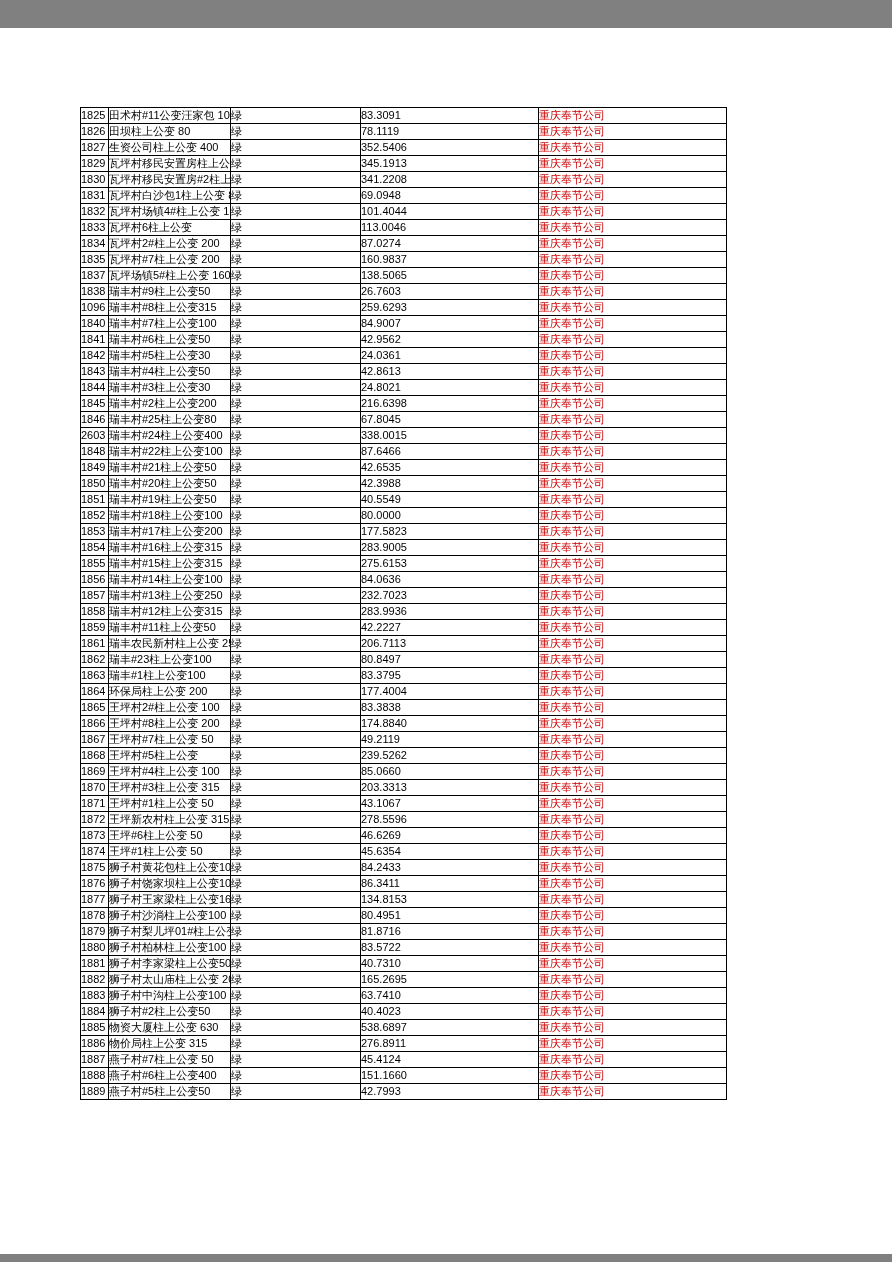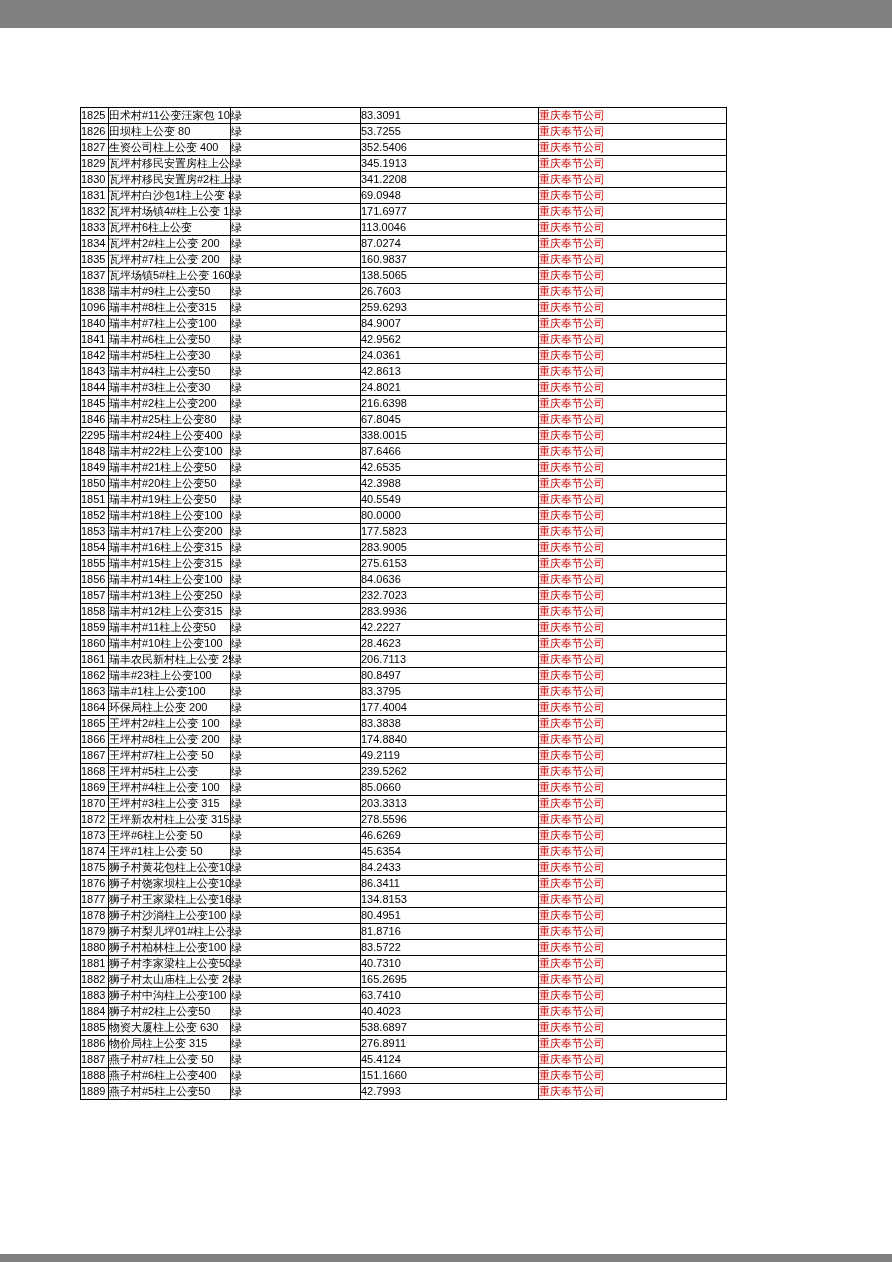--- a/index.html
+++ b/index.html
@@ -55,21 +55,21 @@
           <td class="c-num">1825</td>
           <td class="c-name">田术村#11公变汪家包 100</td>
           <td class="c-status">绿</td>
           <td class="c-value">83.3091</td>
           <td class="c-company" style="color: rgb(204, 0, 0);">重庆奉节公司</td>
         </tr>
         <tr>
           <td class="c-num">1826</td>
           <td class="c-name">田坝柱上公变 80</td>
           <td class="c-status">绿</td>
-          <td class="c-value">53.7255</td>
+          <td class="c-value">78.1119</td>
           <td class="c-company" style="color: rgb(204, 0, 0);">重庆奉节公司</td>
         </tr>
         <tr>
           <td class="c-num">1827</td>
           <td class="c-name">生资公司柱上公变 400</td>
           <td class="c-status">绿</td>
           <td class="c-value">352.5406</td>
           <td class="c-company" style="color: rgb(204, 0, 0);">重庆奉节公司</td>
         </tr>
         <tr>
@@ -90,21 +90,21 @@
           <td class="c-num">1831</td>
           <td class="c-name">瓦坪村白沙包1柱上公变 80</td>
           <td class="c-status">绿</td>
           <td class="c-value">69.0948</td>
           <td class="c-company" style="color: rgb(204, 0, 0);">重庆奉节公司</td>
         </tr>
         <tr>
           <td class="c-num">1832</td>
           <td class="c-name">瓦坪村场镇4#柱上公变 160</td>
           <td class="c-status">绿</td>
-          <td class="c-value">171.6977</td>
+          <td class="c-value">101.4044</td>
           <td class="c-company" style="color: rgb(204, 0, 0);">重庆奉节公司</td>
         </tr>
         <tr>
           <td class="c-num">1833</td>
           <td class="c-name">瓦坪村6柱上公变</td>
           <td class="c-status">绿</td>
           <td class="c-value">113.0046</td>
           <td class="c-company" style="color: rgb(204, 0, 0);">重庆奉节公司</td>
         </tr>
         <tr>
@@ -185,21 +185,21 @@
           <td class="c-company" style="color: rgb(204, 0, 0);">重庆奉节公司</td>
         </tr>
         <tr>
           <td class="c-num">1846</td>
           <td class="c-name">瑞丰村#25柱上公变80</td>
           <td class="c-status">绿</td>
           <td class="c-value">67.8045</td>
           <td class="c-company" style="color: rgb(204, 0, 0);">重庆奉节公司</td>
         </tr>
         <tr>
-          <td class="c-num">2295</td>
+          <td class="c-num">2603</td>
           <td class="c-name">瑞丰村#24柱上公变400</td>
           <td class="c-status">绿</td>
           <td class="c-value">338.0015</td>
           <td class="c-company" style="color: rgb(204, 0, 0);">重庆奉节公司</td>
         </tr>
         <tr>
           <td class="c-num">1848</td>
           <td class="c-name">瑞丰村#22柱上公变100</td>
           <td class="c-status">绿</td>
           <td class="c-value">87.6466</td>
@@ -276,27 +276,20 @@
           <td class="c-company" style="color: rgb(204, 0, 0);">重庆奉节公司</td>
         </tr>
         <tr>
           <td class="c-num">1859</td>
           <td class="c-name">瑞丰村#11柱上公变50</td>
           <td class="c-status">绿</td>
           <td class="c-value">42.2227</td>
           <td class="c-company" style="color: rgb(204, 0, 0);">重庆奉节公司</td>
         </tr>
         <tr>
-          <td class="c-num">1860</td>
-          <td class="c-name">瑞丰村#10柱上公变100</td>
-          <td class="c-status">绿</td>
-          <td class="c-value">28.4623</td>
-          <td class="c-company" style="color: rgb(204, 0, 0);">重庆奉节公司</td>
-        </tr>
-        <tr>
           <td class="c-num">1861</td>
           <td class="c-name">瑞丰农民新村柱上公变 250</td>
           <td class="c-status">绿</td>
           <td class="c-value">206.7113</td>
           <td class="c-company" style="color: rgb(204, 0, 0);">重庆奉节公司</td>
         </tr>
         <tr>
           <td class="c-num">1862</td>
           <td class="c-name">瑞丰#23柱上公变100</td>
           <td class="c-status">绿</td>
@@ -350,20 +343,27 @@
           <td class="c-name">王坪村#4柱上公变 100</td>
           <td class="c-status">绿</td>
           <td class="c-value">85.0660</td>
           <td class="c-company" style="color: rgb(204, 0, 0);">重庆奉节公司</td>
         </tr>
         <tr>
           <td class="c-num">1870</td>
           <td class="c-name">王坪村#3柱上公变 315</td>
           <td class="c-status">绿</td>
           <td class="c-value">203.3313</td>
+          <td class="c-company" style="color: rgb(204, 0, 0);">重庆奉节公司</td>
+        </tr>
+        <tr>
+          <td class="c-num">1871</td>
+          <td class="c-name">王坪村#1柱上公变 50</td>
+          <td class="c-status">绿</td>
+          <td class="c-value">43.1067</td>
           <td class="c-company" style="color: rgb(204, 0, 0);">重庆奉节公司</td>
         </tr>
         <tr>
           <td class="c-num">1872</td>
           <td class="c-name">王坪新农村柱上公变 315</td>
           <td class="c-status">绿</td>
           <td class="c-value">278.5596</td>
           <td class="c-company" style="color: rgb(204, 0, 0);">重庆奉节公司</td>
         </tr>
         <tr>

